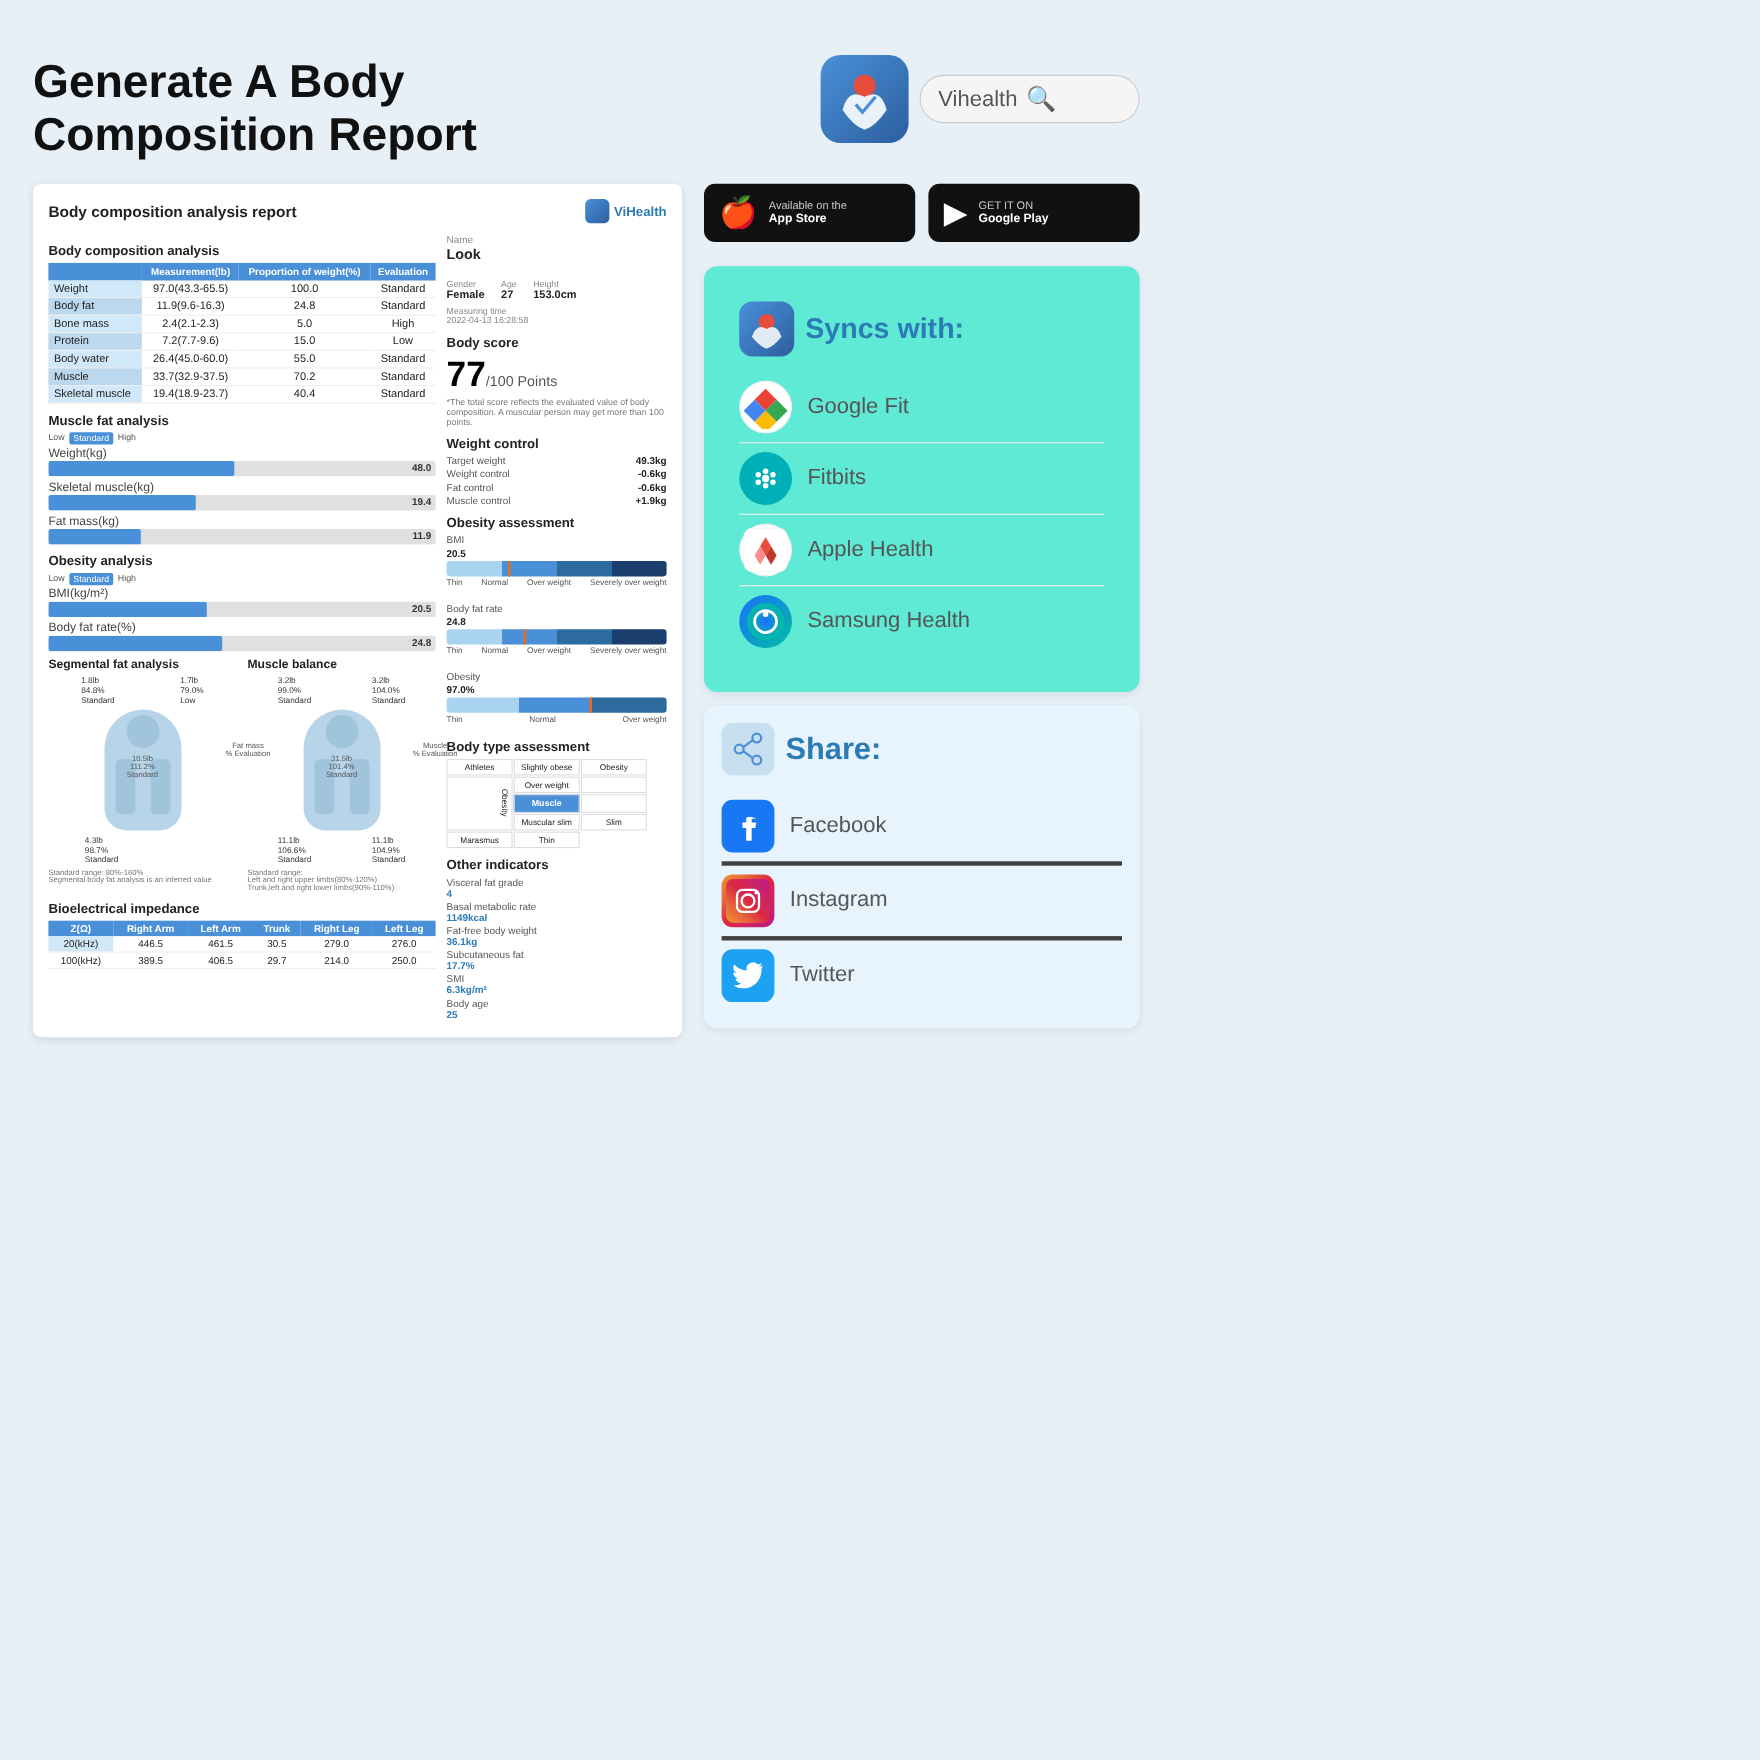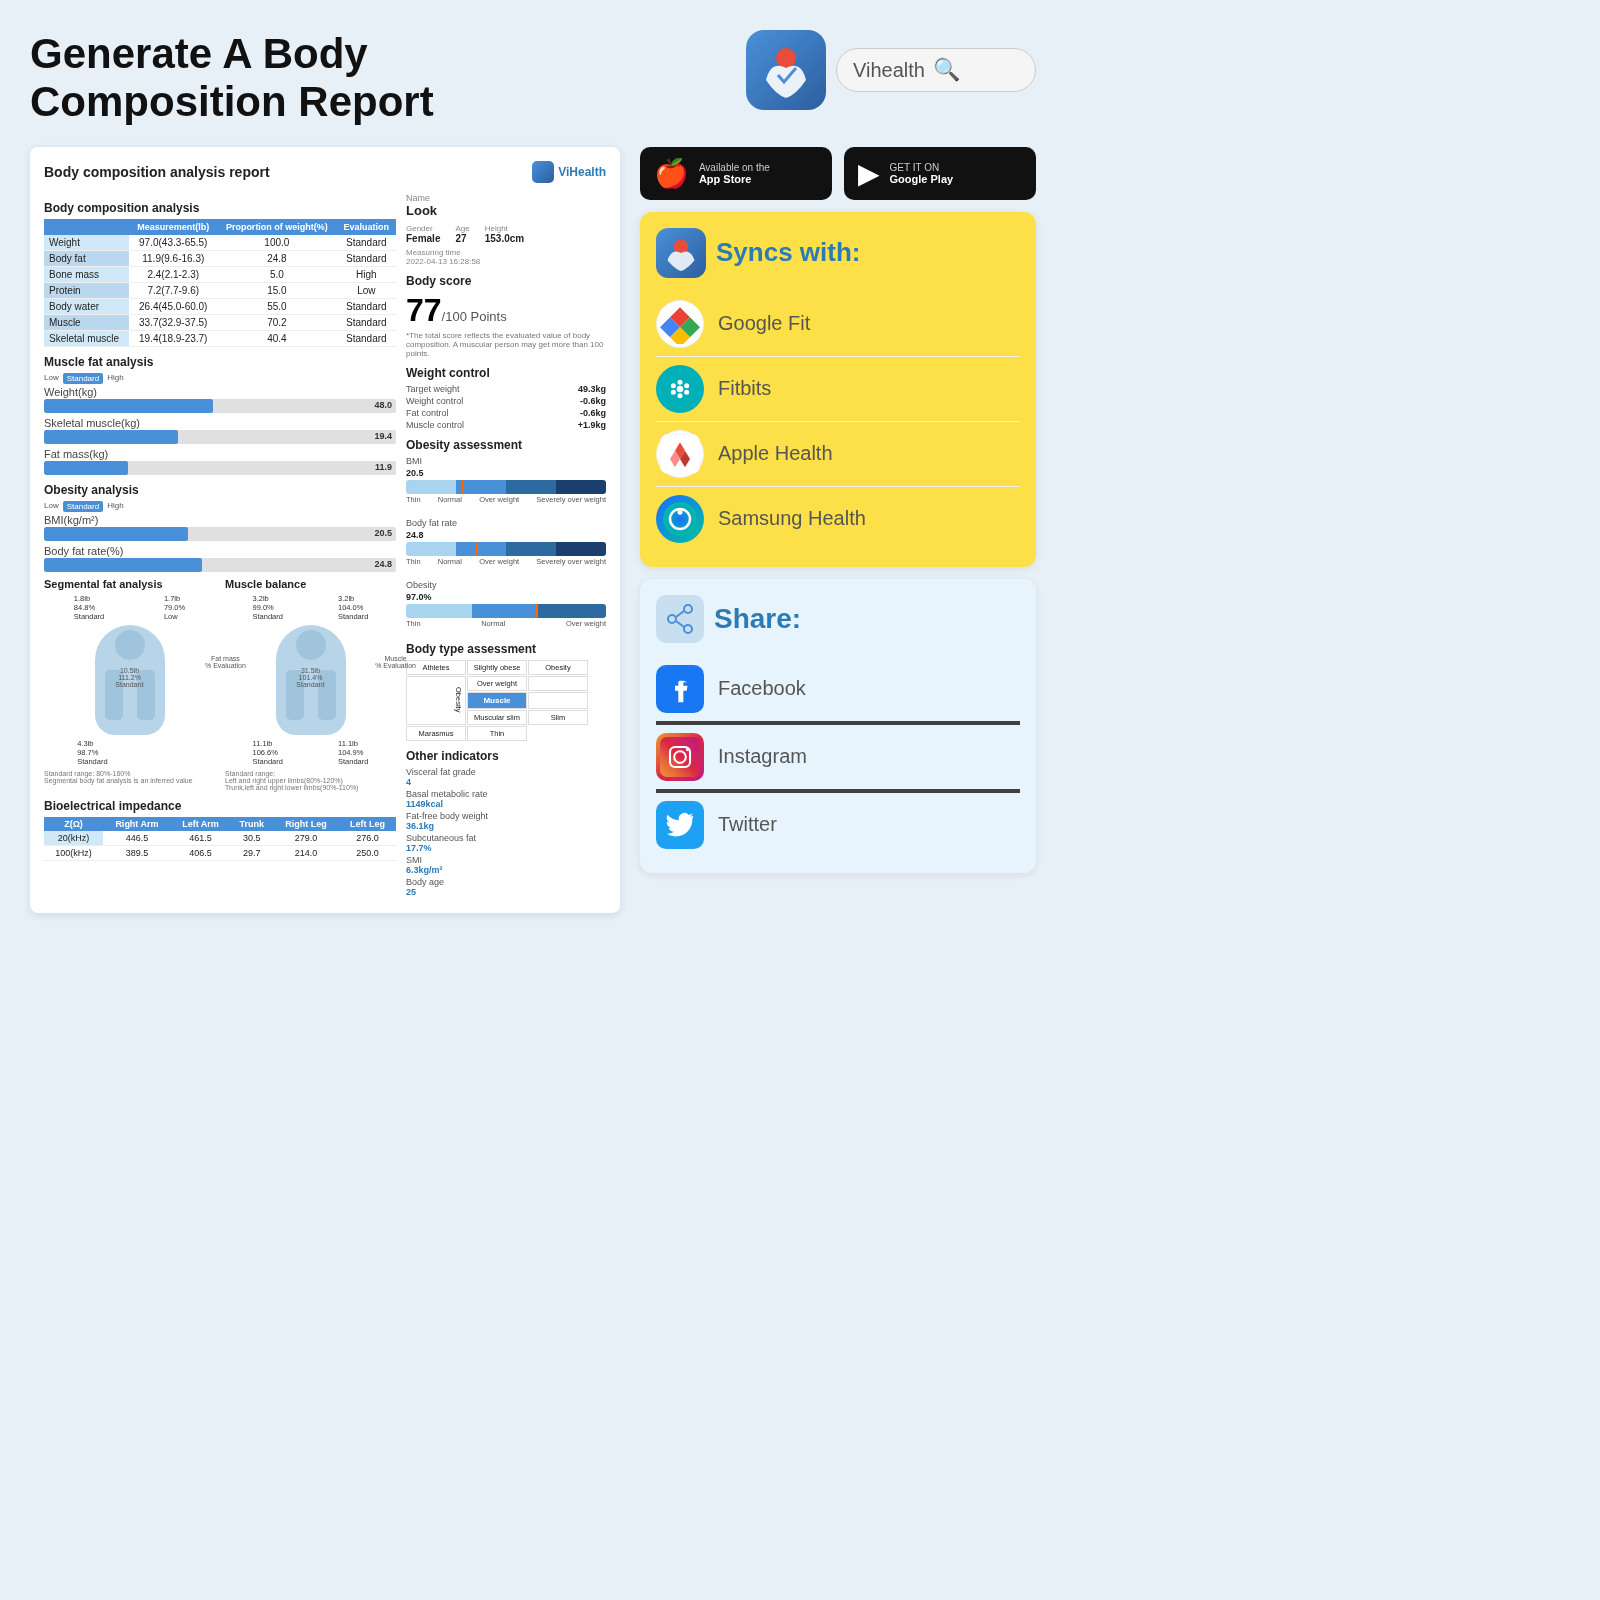--- a/index.html
+++ b/index.html
@@ -9,20 +9,21 @@
       width: 1066px;
       min-height: 1066px;
       padding: 30px;
     }
 
     
     .header {
       display: flex;
       align-items: flex-start;
       margin-bottom: 20px;
+      margin-top: 20px;
     }
     .header-title {
       font-size: 42px;
       font-weight: 900;
       color: #111;
       line-height: 1.15;
       flex: 1;
     }
     .header-app {
       display: flex;
@@ -93,21 +94,21 @@
     .comp-table .row-val { text-align: center; }
 
     
     .report-right {
       display: flex;
       gap: 10px;
     }
     .report-left-col { flex: 1; }
     .report-right-col { flex: 0 0 200px; font-size: 10px; }
 
-    .name-section { margin-bottom: 6px; }
+    .name-section { margin-bottom: 16px; }
     .name-label { font-size: 9px; color: #888; }
     .name-value { font-size: 13px; font-weight: bold; }
 
     .info-row { display: flex; gap: 15px; margin-bottom: 4px; font-size: 9px; }
     .info-item { display: flex; flex-direction: column; }
     .info-label { color: #888; font-size: 8px; }
     .info-val { font-weight: bold; font-size: 10px; }
 
     .body-score-box { margin: 8px 0; }
     .score-num { font-size: 32px; font-weight: bold; color: #000; }
@@ -162,24 +163,25 @@
       gap: 10px;
       color: #fff;
       text-decoration: none;
     }
     .store-icon { font-size: 28px; }
     .store-text-small { font-size: 10px; color: #ccc; }
     .store-text-big { font-size: 11px; font-weight: bold; }
 
     
     .syncs-section {
-      background: #fde047;
+      background: #5eead4;
       border-radius: 12px;
-      padding: 16px;
+      padding: 32px;
       box-shadow: 0 2px 8px rgba(0,0,0,0.08);
+      margin-top: 10px;
     }
     .syncs-header { display: flex; align-items: center; gap: 10px; margin-bottom: 14px; }
     .syncs-title { font-size: 26px; font-weight: bold; color: #2c7bb5; }
     .syncs-app-icon { width: 50px; height: 50px; border-radius: 12px; background: linear-gradient(135deg, #4a90d9, #2c5f9e); display: flex; align-items: center; justify-content: center; }
 
     .sync-item { display: flex; align-items: center; gap: 14px; padding: 8px 0; border-bottom: 1px solid #f0f0f0; }
     .sync-item:last-child { border-bottom: none; }
     .sync-icon { width: 48px; height: 48px; border-radius: 50%; display: flex; align-items: center; justify-content: center; flex-shrink: 0; }
     .sync-name { font-size: 20px; color: #555; font-weight: 500; }
 

